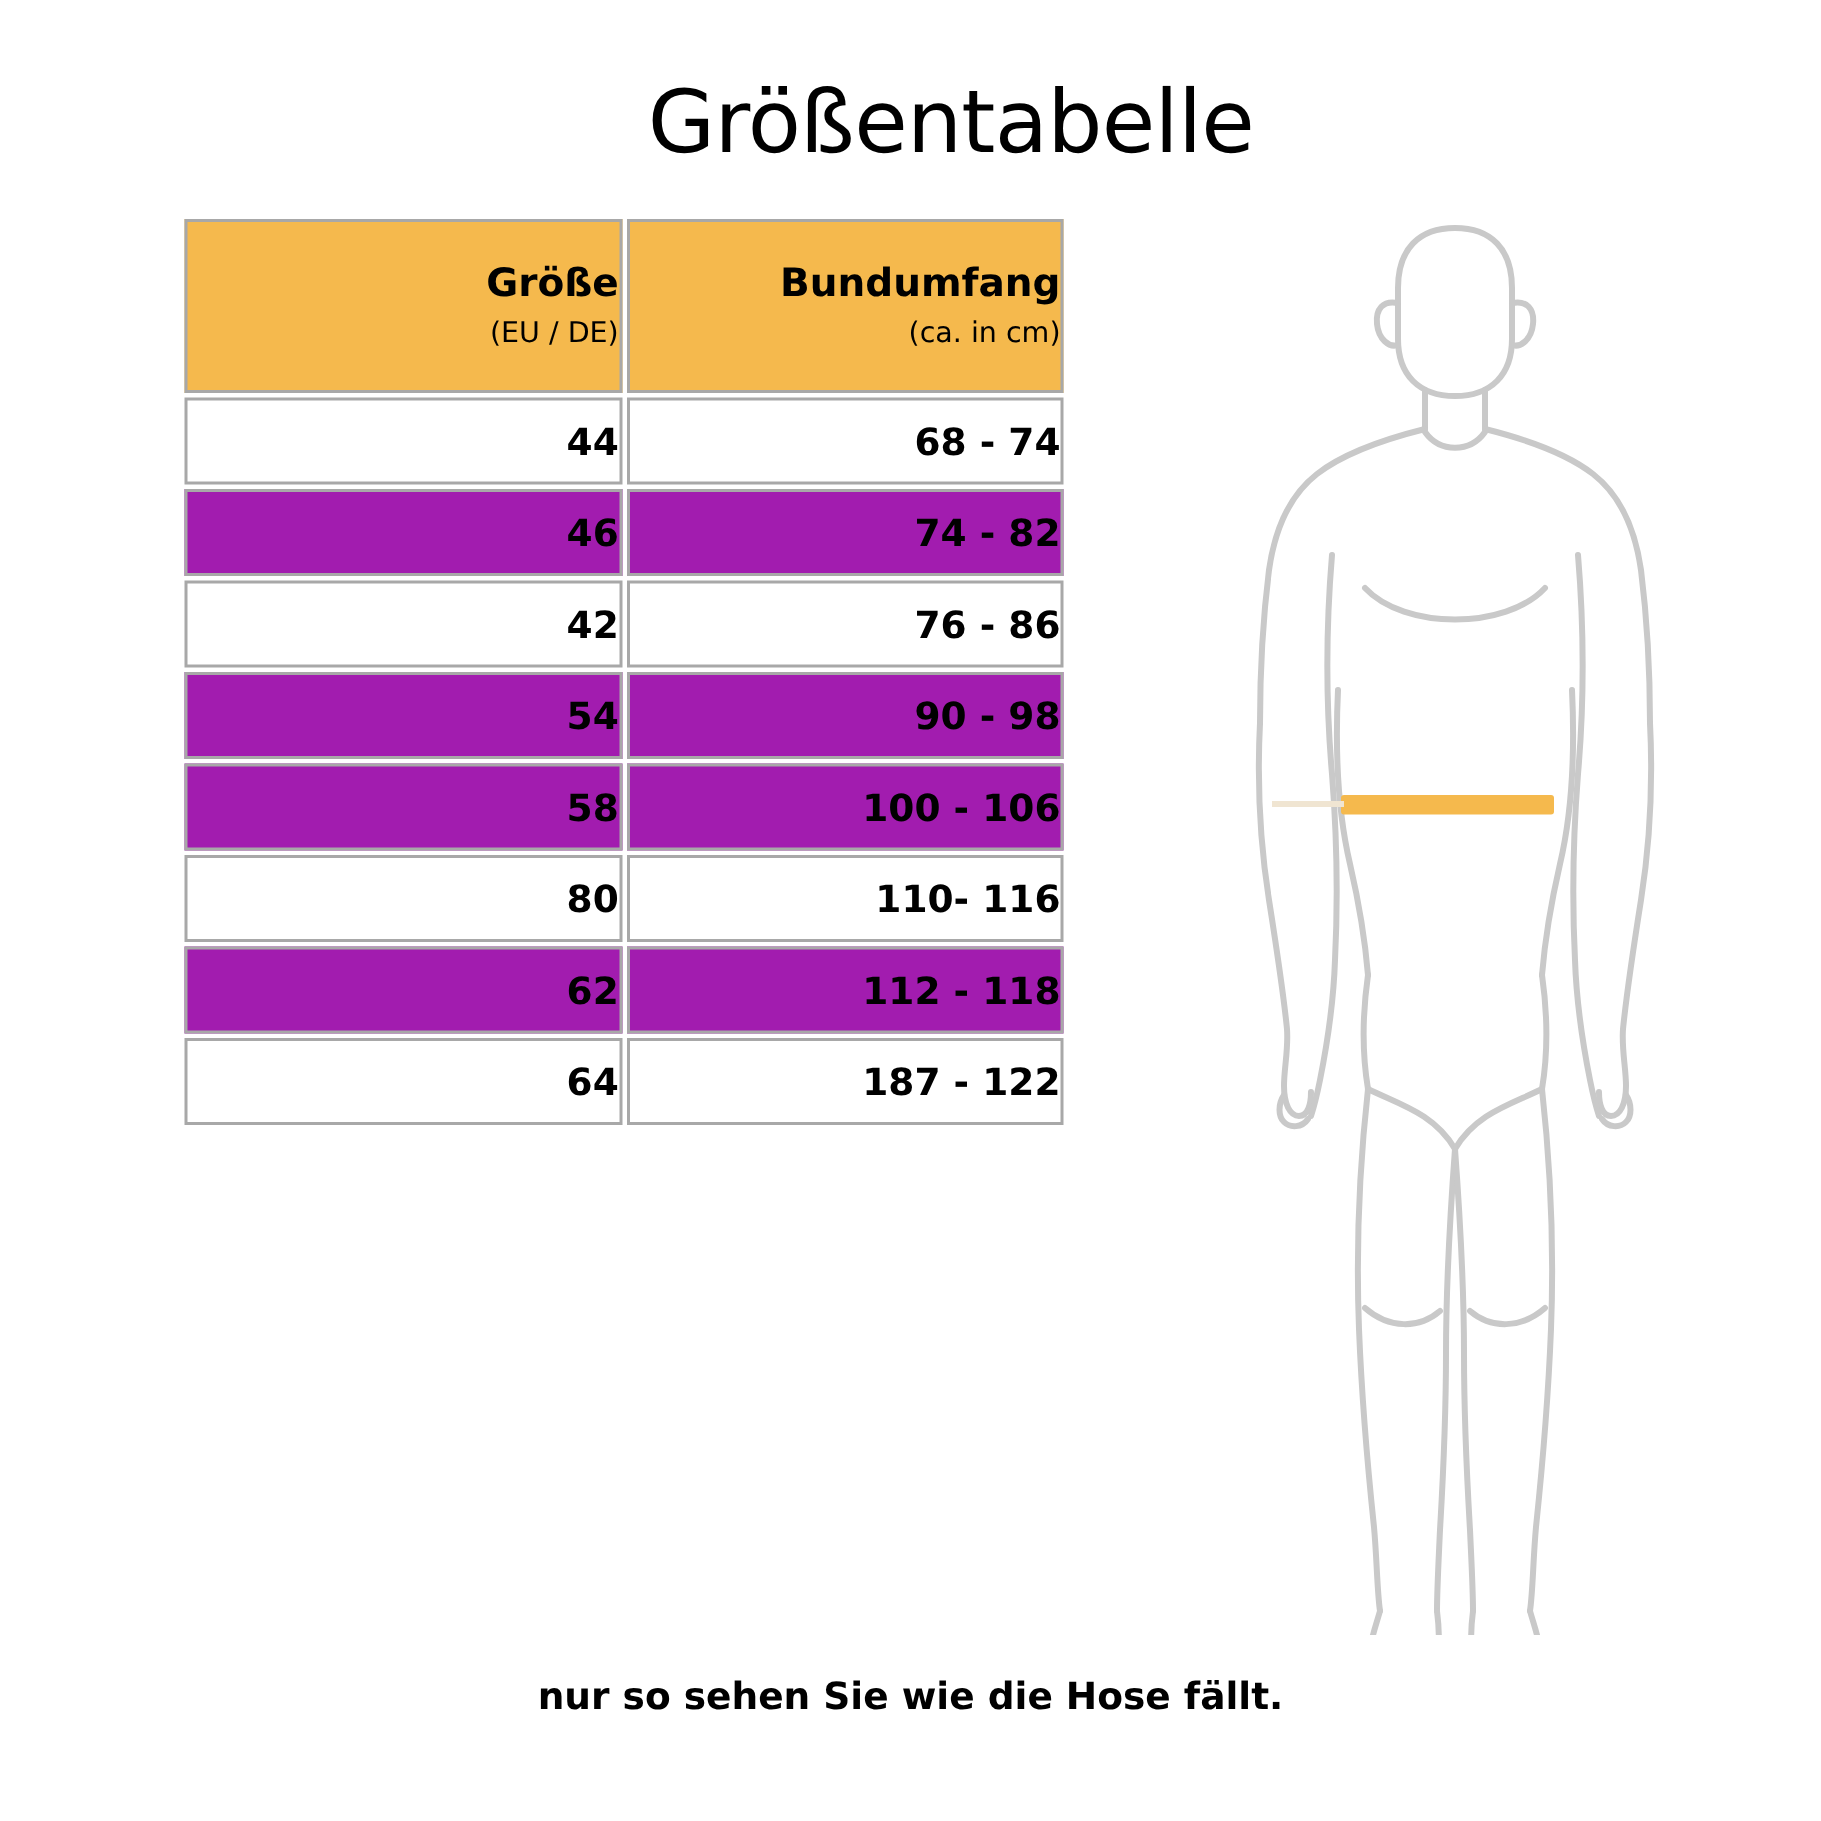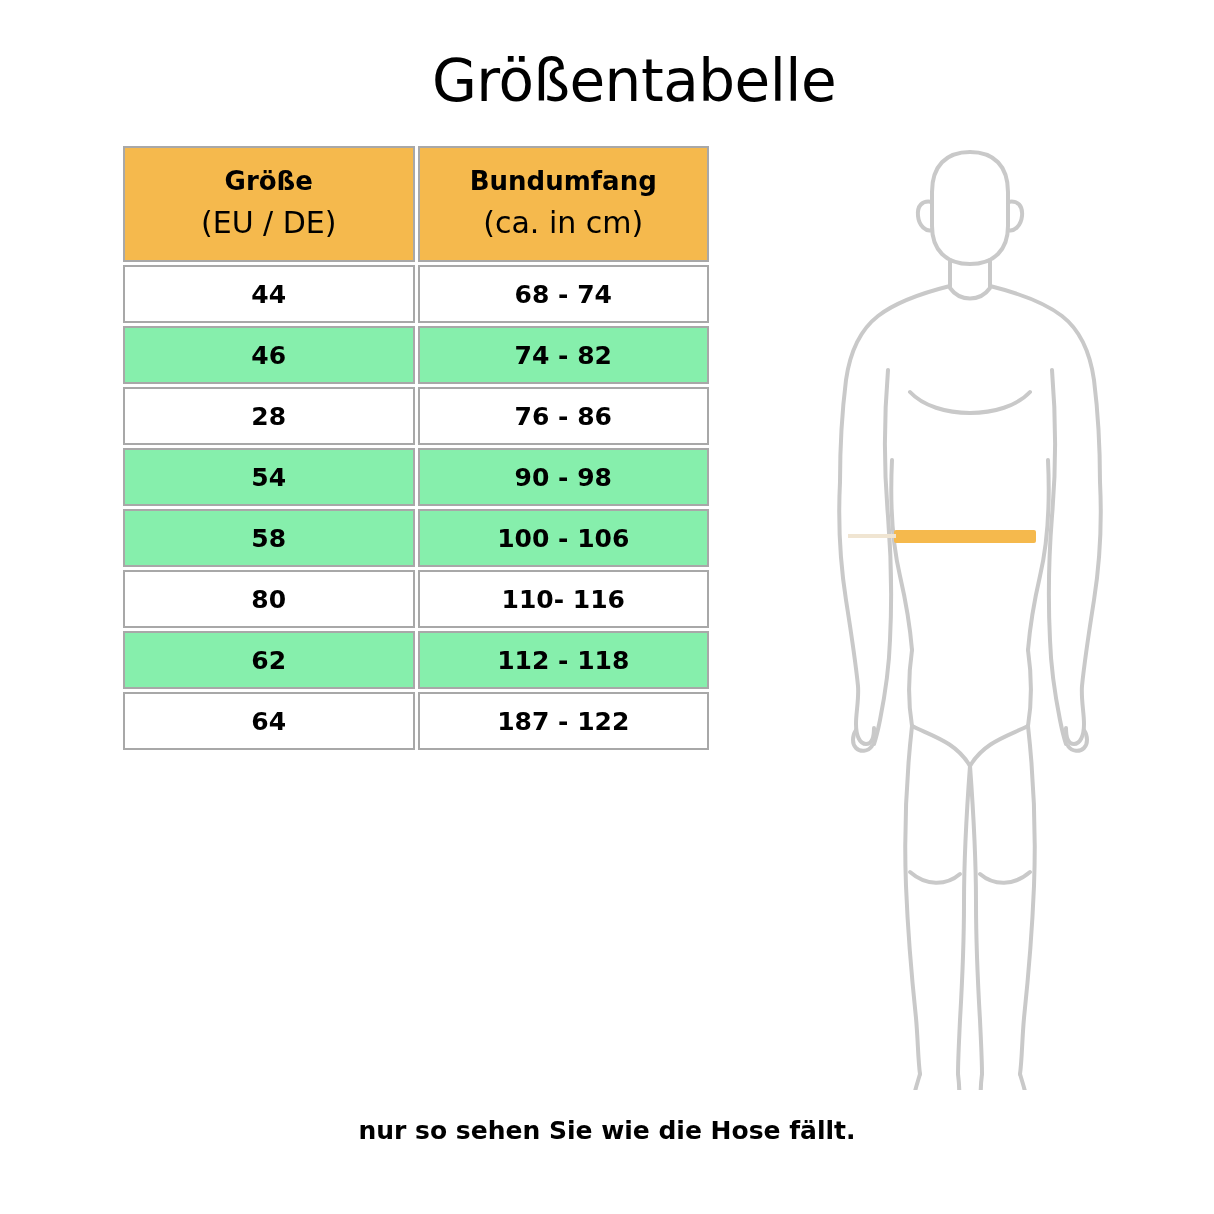--- a/index.html
+++ b/index.html
@@ -44,43 +44,43 @@
 
   table.size-table {
     border-collapse: separate;
     border-spacing: 3px;
     width: 592px;
     table-layout: fixed;
   }
 
   table.size-table td {
     border: 2px solid #a8a8a8;
-    text-align: center;
+    text-align: right;
     font-size: 25px;
     font-weight: bold;
     height: 54px;
     background: #ffffff;
     padding: 0;
   }
 
   table.size-table tr.head td {
     height: 112px;
     background: #f5b94d;
     font-size: 26px;
     line-height: 1.45;
     font-weight: bold;
   }
 
   table.size-table tr.head td .sub {
     font-weight: normal;
-    font-size: 30px;
+    font-size: 19px;
   }
 
   table.size-table tr.alt td {
-    background: #86efac;
+    background: #a21caf;
   }
 
   .note {
     position: absolute;
     left: 0;
     top: 1113px;
     width: 1214px;
     text-align: center;
     font-size: 25px;
     font-weight: bold;
@@ -122,21 +122,21 @@
 
         <tr>
           <td>44</td>
           <td>68 - 74</td>
         </tr>
         <tr class="alt">
           <td>46</td>
           <td>74 - 82</td>
         </tr>
         <tr>
-          <td>28</td>
+          <td>42</td>
           <td>76 - 86</td>
         </tr>
         <tr class="alt">
           <td>54</td>
           <td>90 - 98</td>
         </tr>
         <tr class="alt">
           <td>58</td>
           <td>100 - 106</td>
         </tr>

